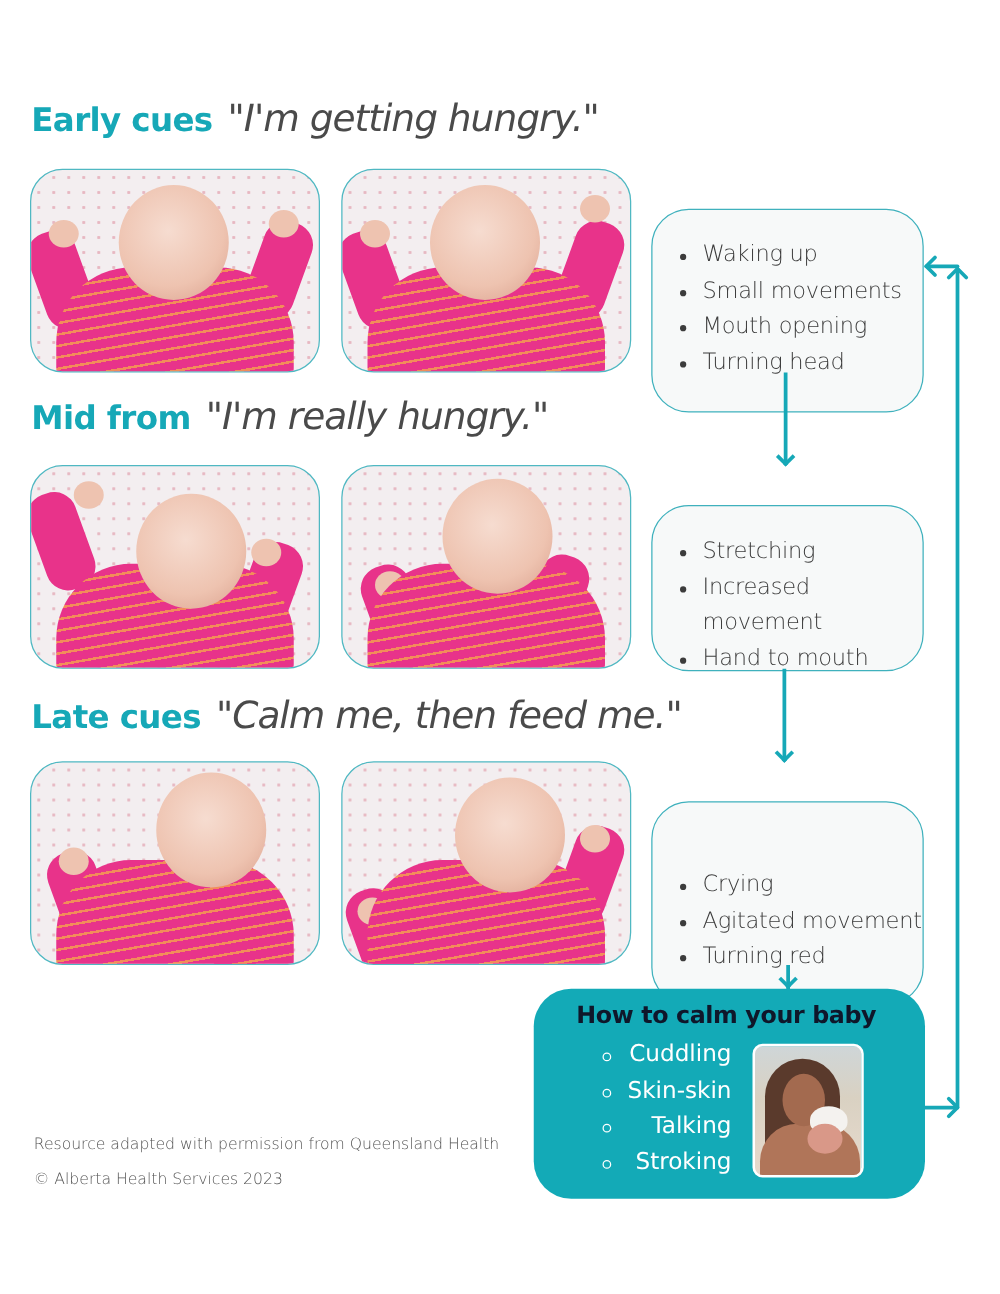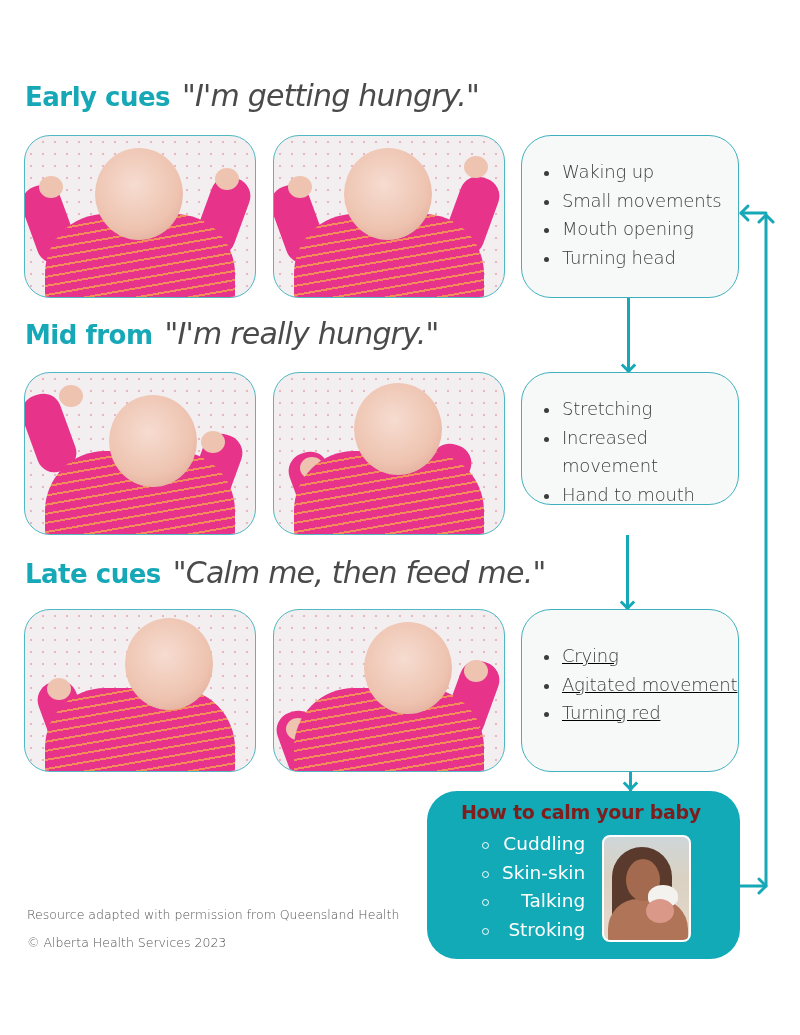--- a/index.html
+++ b/index.html
@@ -13,29 +13,29 @@
     background-size: 12px 12px; }
   .baby { position: absolute; }
   .baby .body { position: absolute; left: 20px; top: 78px; width: 190px; height: 100px; border-radius: 60px 60px 20px 20px;
     background: repeating-linear-gradient(170deg, #e8338a 0 7px, #f28c5a 7px 9px); }
   .baby .head { position: absolute; left: 70px; top: 12px; width: 88px; height: 92px; border-radius: 50%;
     background: radial-gradient(circle at 45% 40%, #f6dcd0 0%, #eec3b0 60%, #d99f8c 100%); }
   .baby .arm-l { position: absolute; left: 4px; top: 48px; width: 40px; height: 80px; border-radius: 18px; background: #e8338a; transform: rotate(-20deg); }
   .baby .arm-r { position: absolute; left: 178px; top: 40px; width: 40px; height: 80px; border-radius: 18px; background: #e8338a; transform: rotate(20deg); }
   .baby .hand-l { position: absolute; left: 14px; top: 40px; width: 24px; height: 22px; border-radius: 50%; background: #eec3b0; }
   .baby .hand-r { position: absolute; left: 190px; top: 32px; width: 24px; height: 22px; border-radius: 50%; background: #eec3b0; }
-  .cuebox { position: absolute; left: 521px; width: 218px; border: 1.5px solid #3fb1bd; border-radius: 30px; background: #f7f9f9; box-sizing: border-box; }
+  .cuebox { position: absolute; left: 521px; width: 218px; border: 1.5px solid #3fb1bd; border-radius: 30px; background: #f7f9f9; box-sizing: border-box; margin-top: 32px; }
   .cuebox ul { margin: 0; padding: 0; list-style: none; position: absolute; left: 20px; }
   .cuebox li { position: relative; padding-left: 20px; font-size: 18px; color: #3c3c3c; line-height: 28.5px; font-weight: 300; letter-spacing: -0.2px; white-space: nowrap; }
   .cuebox li::before { content: ""; position: absolute; left: 2px; top: 13px; width: 5px; height: 5px; border-radius: 50%; background: #3c3c3c; }
   .cuebox li.cont::before { display: none; }
   .arrow-v { position: absolute; width: 3px; background: #16a8b7; }
   .arrow-head { position: absolute; width: 11px; height: 11px; border-right: 3px solid #16a8b7; border-bottom: 3px solid #16a8b7; box-sizing: border-box; }
   .calm { position: absolute; left: 427px; top: 791px; width: 313px; height: 168px; background: #13aab7; border-radius: 30px; }
-  .calm .title { position: absolute; left: 34px; top: 10px; color: #7f1d1d; font-weight: bold; font-size: 19px; white-space: nowrap; letter-spacing: -0.3px; }
+  .calm .title { position: absolute; left: 34px; top: 10px; color: #0f172a; font-weight: bold; font-size: 19px; white-space: nowrap; letter-spacing: -0.3px; }
   .calm ul { margin: 0; padding: 0; list-style: none; position: absolute; left: 53px; top: 39px; text-align: right; }
   .calm li { position: relative; padding-left: 22px; color: #ffffff; font-size: 18.5px; line-height: 28.6px; white-space: nowrap; }
   .calm li::before { content: ""; position: absolute; left: 2px; top: 12px; width: 5px; height: 5px; border: 1.3px solid #ffffff; border-radius: 50%; }
   .calm .photo2 { position: absolute; left: 175px; top: 44px; width: 89px; height: 107px; border: 2px solid #ffffff; border-radius: 8px; overflow: hidden; box-sizing: border-box;
     background: linear-gradient(180deg, #cfd6d8 0%, #d9d1c2 40%, #e7dacd 100%); }
   .photo2 .mom { position: absolute; left: 8px; top: 10px; width: 60px; height: 90px; border-radius: 30px 30px 10px 10px; background: #5a3a2c; }
   .photo2 .face { position: absolute; left: 22px; top: 22px; width: 34px; height: 42px; border-radius: 50%; background: #a36a4f; }
   .photo2 .shoulder { position: absolute; left: 4px; top: 62px; width: 80px; height: 50px; border-radius: 30px 30px 0 0; background: #b07559; }
   .photo2 .babyhat { position: absolute; left: 44px; top: 48px; width: 30px; height: 22px; border-radius: 50% 50% 40% 40%; background: #f4f2ef; }
   .photo2 .babyface { position: absolute; left: 42px; top: 62px; width: 28px; height: 24px; border-radius: 50%; background: #d99888; }
@@ -132,21 +132,21 @@
   <div class="baby" style="left:0; top:0;">
     <div class="arm-l" style="top:100px; left:10px;"></div>
       <div class="arm-r" style="top:50px;"></div>
       <div class="hand-l" style="top:108px; left:12px;"></div>
       <div class="hand-r" style="top:50px;"></div>
     <div class="body"></div>
       <div class="head" style="left:90px; top:12px;"></div>
   </div>
 </div>
 <div class="cuebox" style="top:609px; height:163px;">
-  <ul style="top:32px;text-decoration:underline;">
+  <ul style="top:52px;">
     <li>Crying</li>
     <li>Agitated movement</li>
     <li>Turning red</li>
   </ul>
 </div>
 
 <div class="arrow-v" style="left:629px; top:772px; height:20px;"></div>
 <div class="arrow-head" style="left:625px; top:778px; transform:rotate(45deg);"></div>
 
 <div class="calm">

